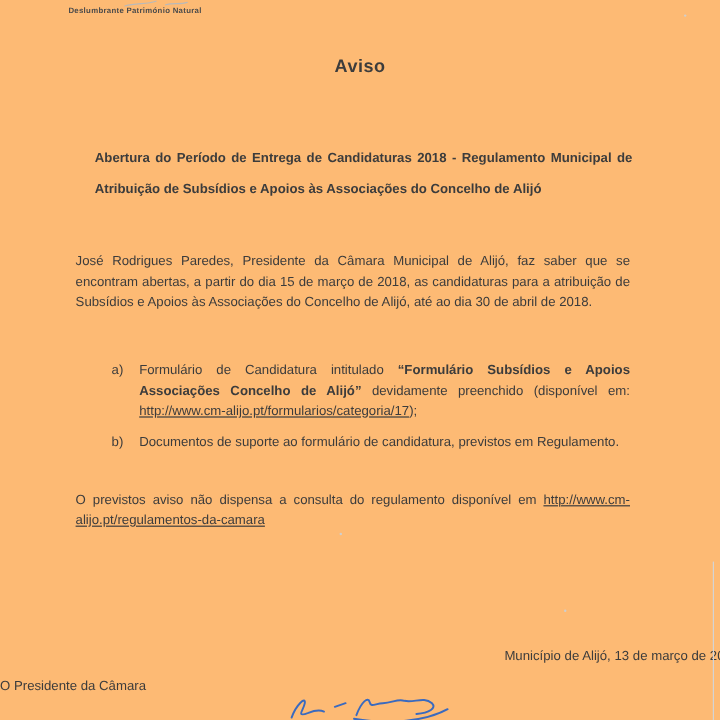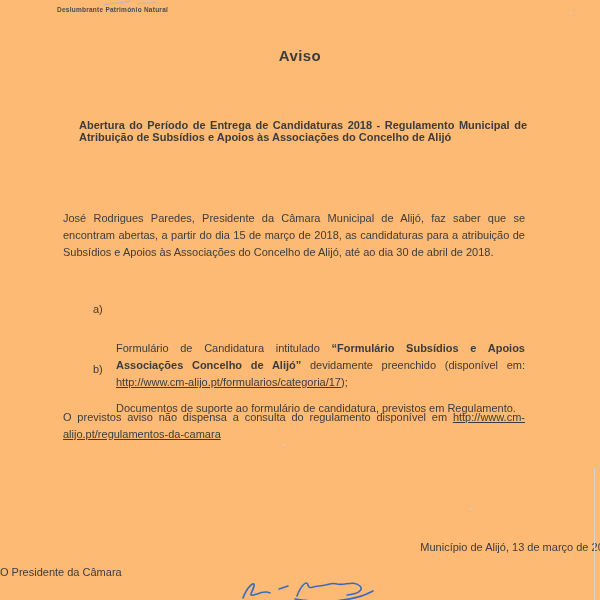--- a/index.html
+++ b/index.html
@@ -13,35 +13,35 @@
     left:57px;top:6px;font-size:6.5px;font-weight:bold;color:#4a4a4a;
     letter-spacing:.25px;
   }
   .logo-script-remnant{left:100px;top:0;}
   .doc-title{
     left:0;top:47px;width:600px;text-align:center;
     font-size:15px;font-weight:bold;letter-spacing:.4px;
   }
   .doc-heading{
     left:79px;top:119px;width:448px;
-    font-size:11px;font-weight:bold;line-height:12px;text-align:justify;
+    font-size:11px;font-weight:bold;line-height:26px;text-align:justify;
   }
   .para{
     left:63px;width:462px;font-size:11px;line-height:17px;text-align:justify;
   }
   .para-intro{top:200px;margin-top:10px;}
   .para-delivery{top:258px;}
   .para-closing{top:409px;}
   .list-item{
     left:93px;width:432px;display:flex;font-size:11px;line-height:17px;
   }
   .item-a{top:301px;}
   .item-b{top:361px;}
   .list-marker{flex:0 0 23px;}
-  .list-text{flex:1;text-align:justify;margin-top:39px;}
+  .list-text{flex:1;text-align:justify;}
   .bold{font-weight:bold;}
   .doc-link{text-decoration:underline;color:#3c3c3c;cursor:pointer;}
   .footer-place{
     left:0;top:541px;width:600px;text-align:right;font-size:11px;padding-left:16px;
   }
   .footer-signatory{
     left:0;top:566px;width:600px;font-size:11px;
   }
   .signature{left:233px;top:577px;}
   .edge-line{left:594px;top:468px;width:1px;height:132px;background:#d4d4d4;}

